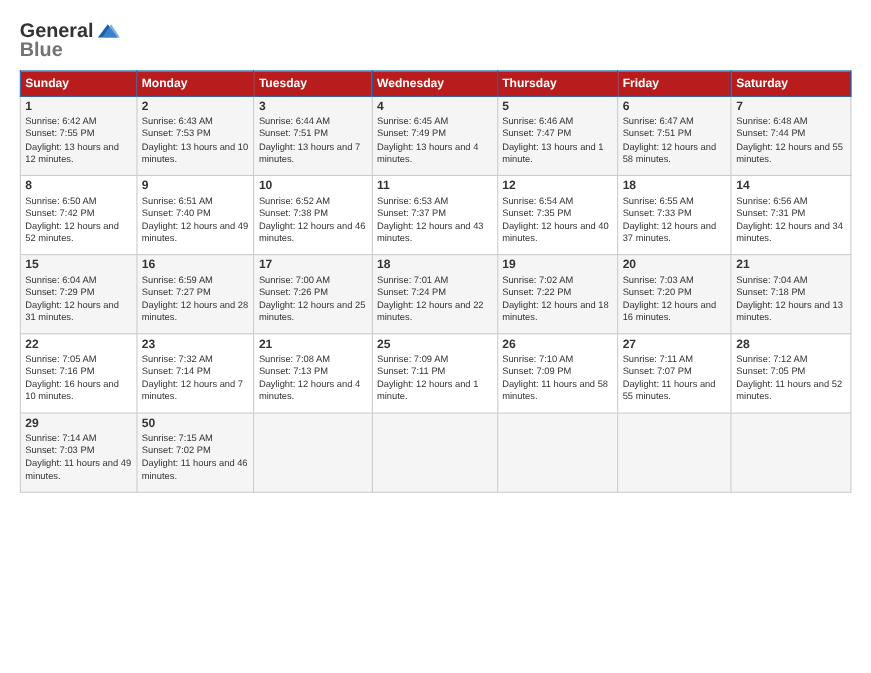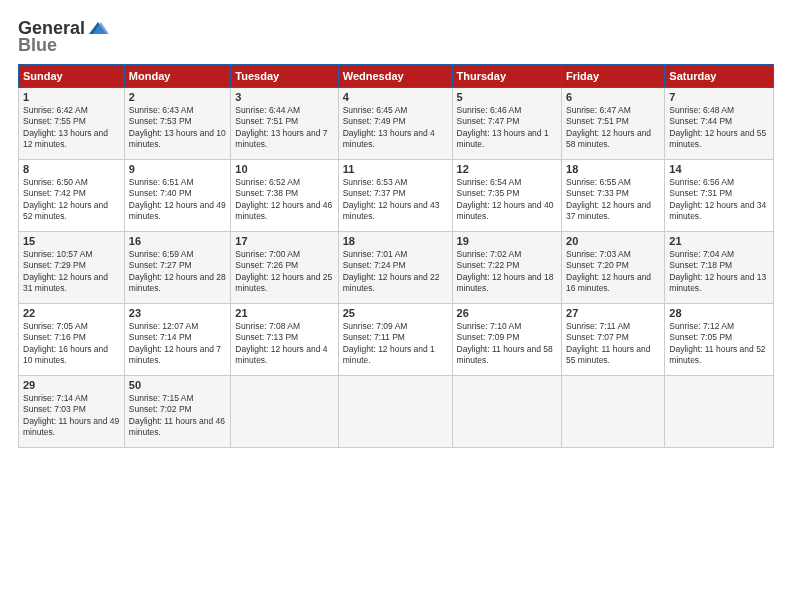--- a/index.html
+++ b/index.html
@@ -180,21 +180,21 @@
             <div class="day-info"><span>Sunrise: 6:55 AM</span><br><span>Sunset: 7:33 PM</span><br><span>Daylight: 12 hours and 37 minutes.</span></div>
           </td>
           <td>
             <span class="day-num">14</span>
             <div class="day-info"><span>Sunrise: 6:56 AM</span><br><span>Sunset: 7:31 PM</span><br><span>Daylight: 12 hours and 34 minutes.</span></div>
           </td>
         </tr>
         <tr>
           <td>
             <span class="day-num">15</span>
-            <div class="day-info"><span>Sunrise: 10:57 AM</span><br><span>Sunset: 7:29 PM</span><br><span>Daylight: 12 hours and 31 minutes.</span></div>
+            <div class="day-info"><span>Sunrise: 6:04 AM</span><br><span>Sunset: 7:29 PM</span><br><span>Daylight: 12 hours and 31 minutes.</span></div>
           </td>
           <td>
             <span class="day-num">16</span>
             <div class="day-info"><span>Sunrise: 6:59 AM</span><br><span>Sunset: 7:27 PM</span><br><span>Daylight: 12 hours and 28 minutes.</span></div>
           </td>
           <td>
             <span class="day-num">17</span>
             <div class="day-info"><span>Sunrise: 7:00 AM</span><br><span>Sunset: 7:26 PM</span><br><span>Daylight: 12 hours and 25 minutes.</span></div>
           </td>
           <td>
@@ -214,21 +214,21 @@
             <div class="day-info"><span>Sunrise: 7:04 AM</span><br><span>Sunset: 7:18 PM</span><br><span>Daylight: 12 hours and 13 minutes.</span></div>
           </td>
         </tr>
         <tr>
           <td>
             <span class="day-num">22</span>
             <div class="day-info"><span>Sunrise: 7:05 AM</span><br><span>Sunset: 7:16 PM</span><br><span>Daylight: 16 hours and 10 minutes.</span></div>
           </td>
           <td>
             <span class="day-num">23</span>
-            <div class="day-info"><span>Sunrise: 12:07 AM</span><br><span>Sunset: 7:14 PM</span><br><span>Daylight: 12 hours and 7 minutes.</span></div>
+            <div class="day-info"><span>Sunrise: 7:32 AM</span><br><span>Sunset: 7:14 PM</span><br><span>Daylight: 12 hours and 7 minutes.</span></div>
           </td>
           <td>
             <span class="day-num">21</span>
             <div class="day-info"><span>Sunrise: 7:08 AM</span><br><span>Sunset: 7:13 PM</span><br><span>Daylight: 12 hours and 4 minutes.</span></div>
           </td>
           <td>
             <span class="day-num">25</span>
             <div class="day-info"><span>Sunrise: 7:09 AM</span><br><span>Sunset: 7:11 PM</span><br><span>Daylight: 12 hours and 1 minute.</span></div>
           </td>
           <td>

